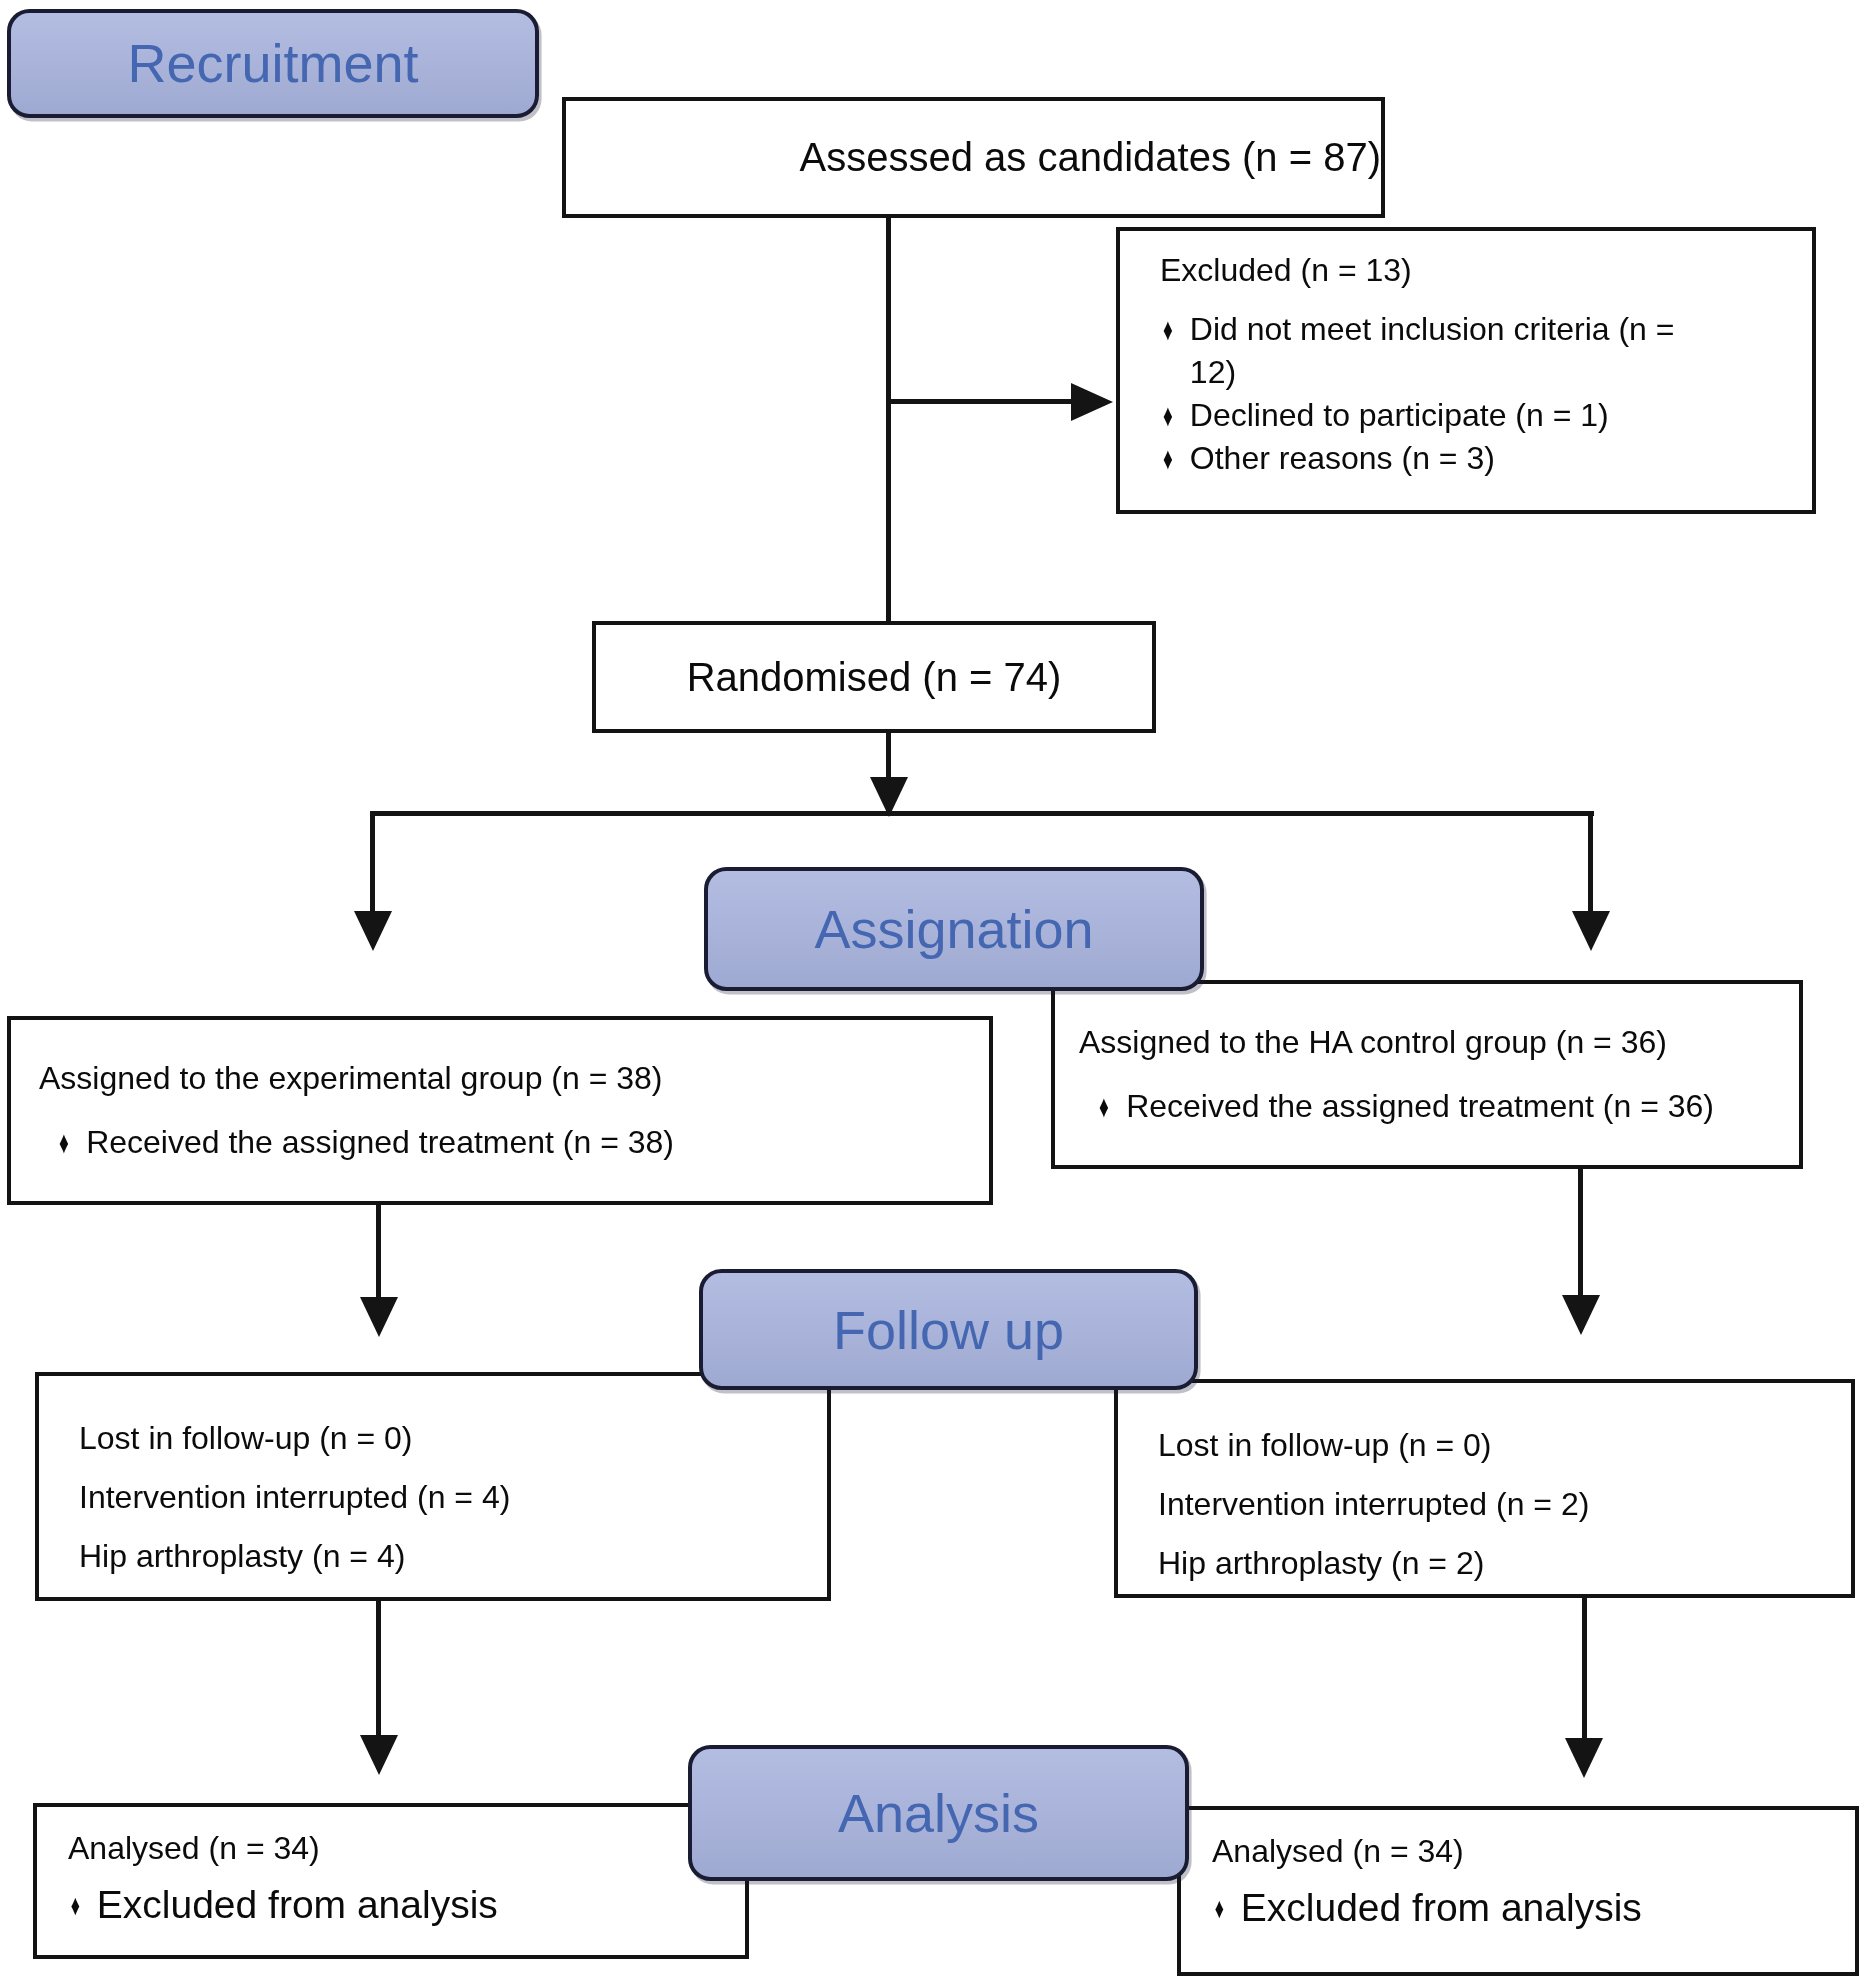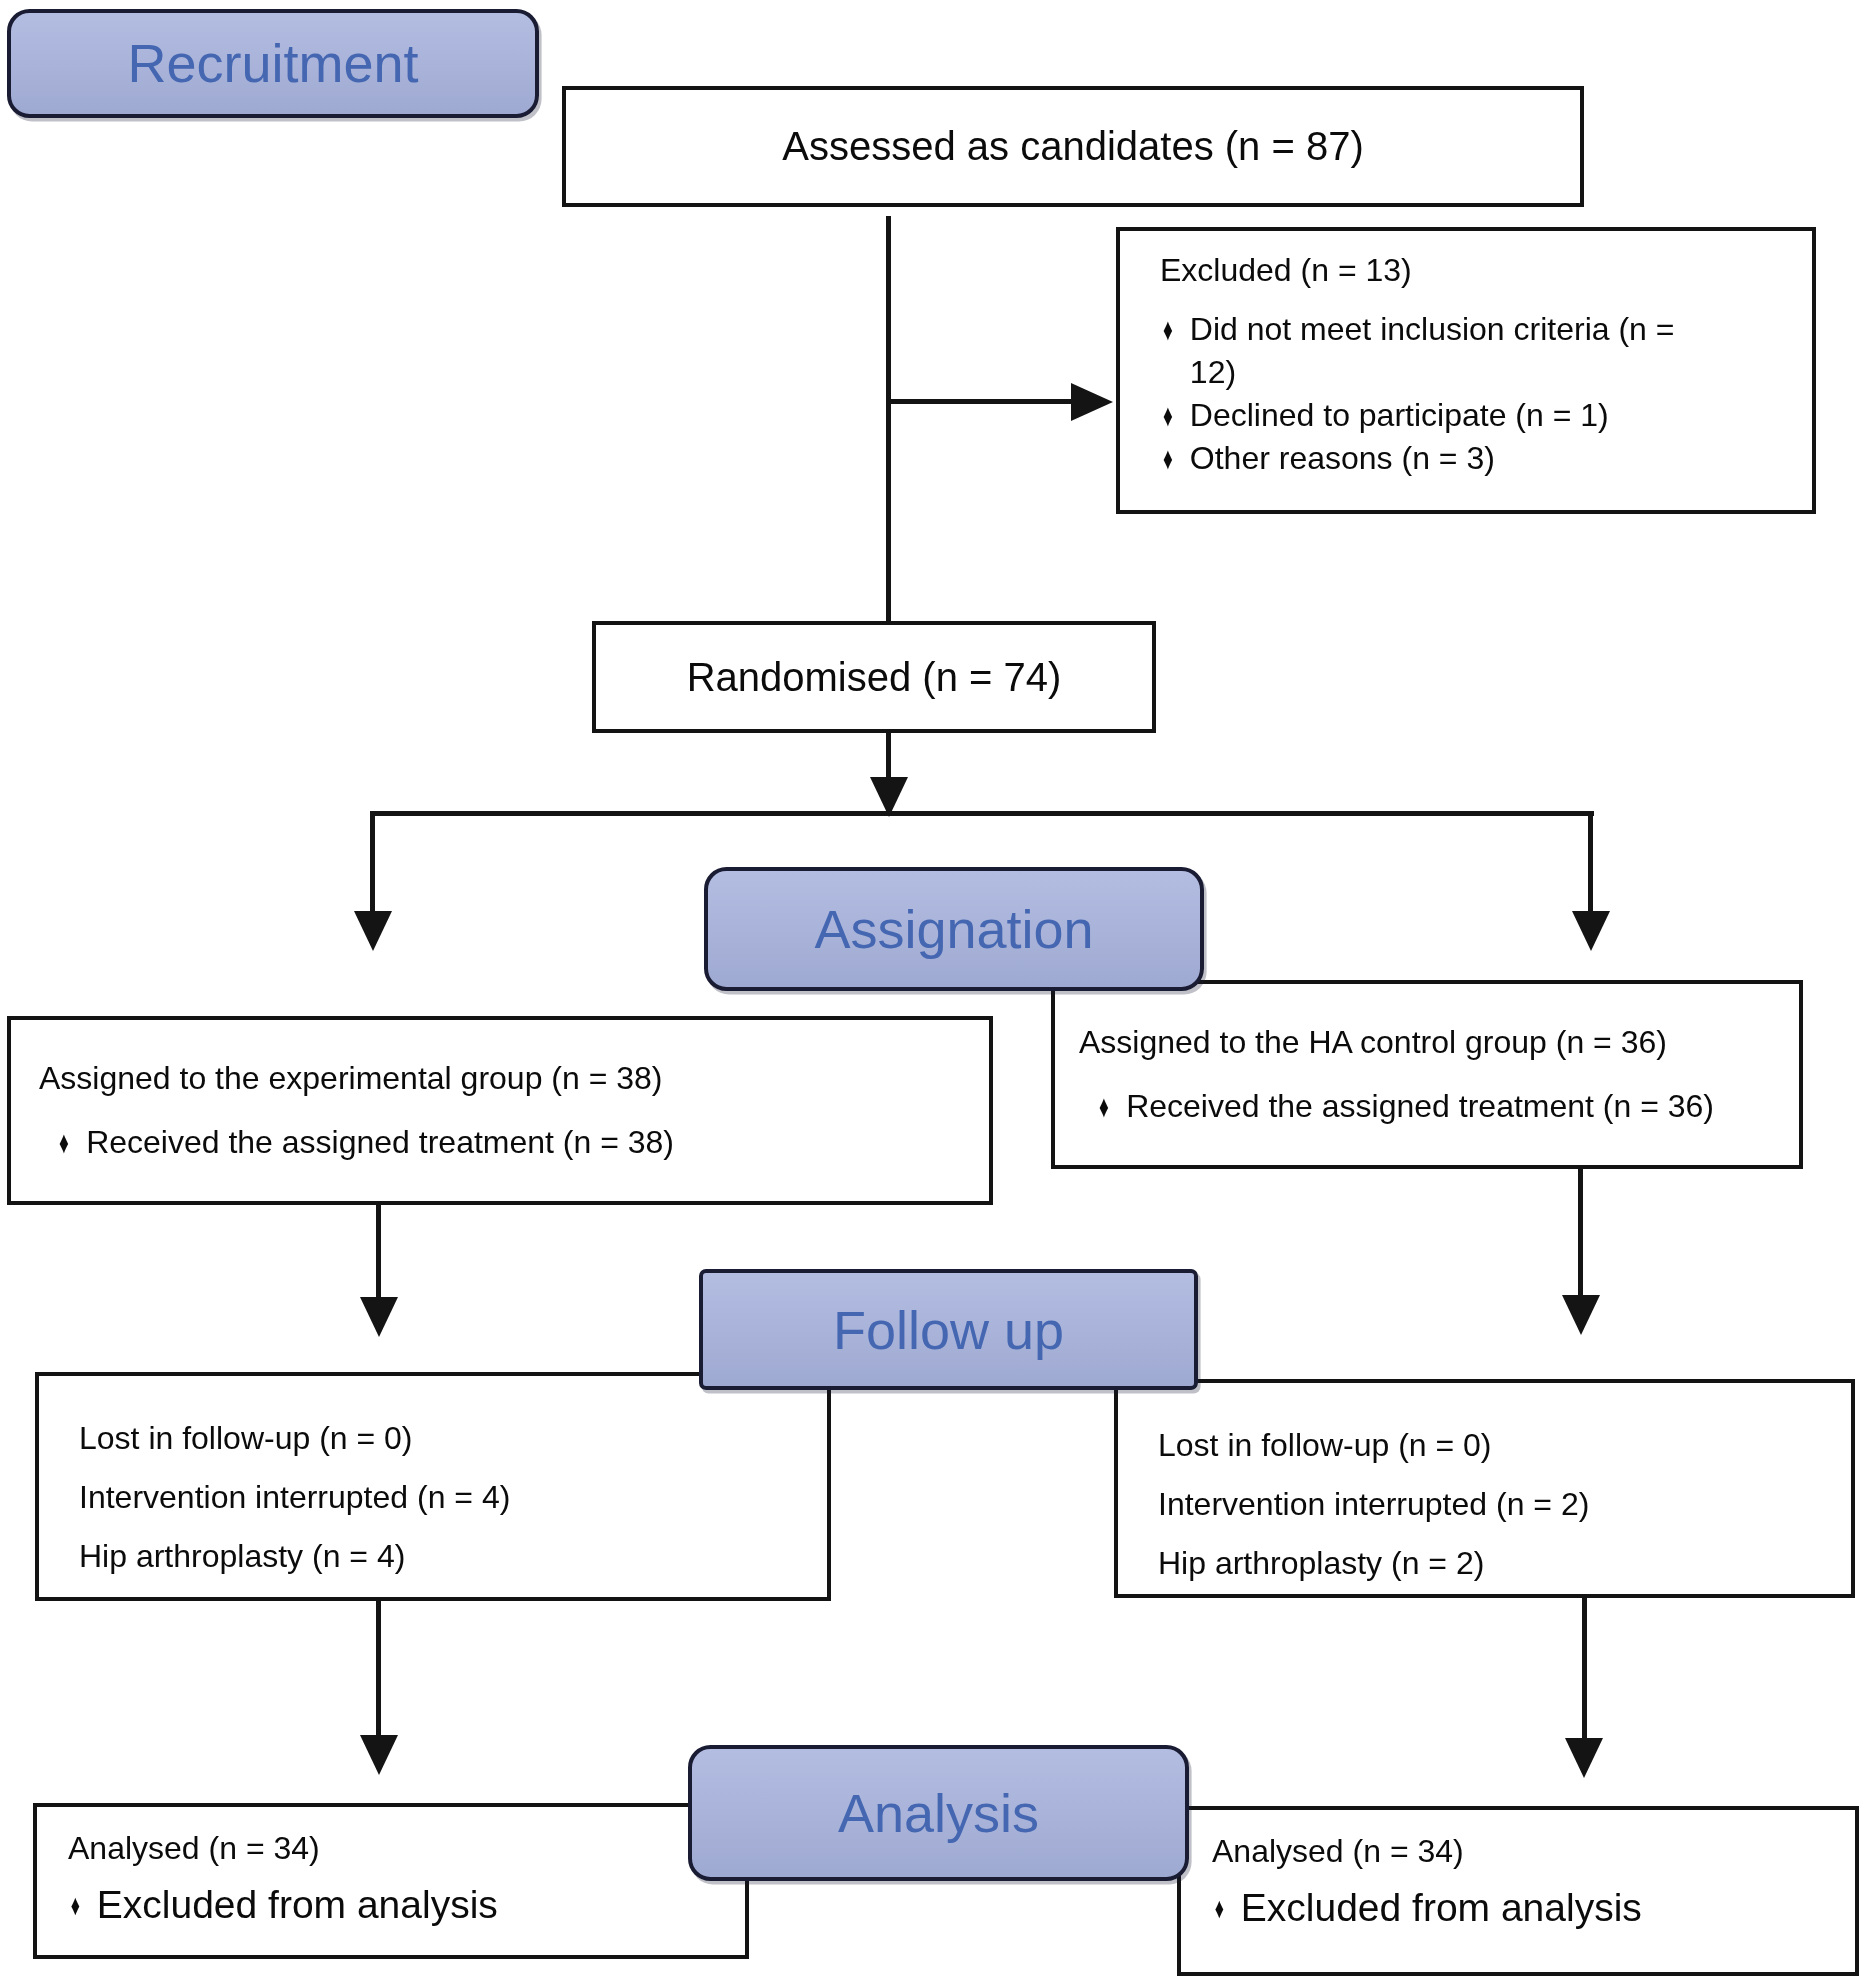--- a/index.html
+++ b/index.html
@@ -68,21 +68,21 @@
   <div class="line" style="left:376px;top:1167px;width:5.2px;height:131px;"></div>
   <div class="arrow-down" style="left:360px;top:1297px;"></div>
   <div class="line" style="left:1578px;top:1167px;width:5.2px;height:130px;"></div>
   <div class="arrow-down" style="left:1562px;top:1295px;"></div>
 
   <div class="line" style="left:376px;top:1600px;width:5.2px;height:137px;"></div>
   <div class="arrow-down" style="left:360px;top:1735px;"></div>
   <div class="line" style="left:1582px;top:1596px;width:5.2px;height:144px;"></div>
   <div class="arrow-down" style="left:1565px;top:1738px;"></div>
 
-  <div class="node center" style="left:562px;top:86px;width:1022px;height:121px;">
+  <div class="node center" style="left:562px;top:97px;width:823px;height:121px;justify-content:flex-end;">
     <span class="big">Assessed as candidates (n = 87)</span>
   </div>
 
   <div class="node node-excluded" style="left:1116px;top:227px;width:700px;height:287px;">
     <div class="title">Excluded (n = 13)</div>
     <div class="bullets">
       <div class="bullet">
         <span class="diamond">♦</span>
         <span class="btxt">Did not meet inclusion criteria (n = 12)</span>
       </div>
@@ -146,21 +146,21 @@
   </div>
 
   <div class="stage" style="left:7px;top:8.6px;width:532px;height:109px;">
     <span class="lbl">Recruitment</span>
   </div>
 
   <div class="stage" style="left:704px;top:867px;width:500px;height:124px;">
     <span class="lbl">Assignation</span>
   </div>
 
-  <div class="stage" style="left:699px;top:1269px;width:499px;height:121px;border-radius:7px;">
+  <div class="stage" style="left:699px;top:1269px;width:499px;height:121px;">
     <span class="lbl">Follow up</span>
   </div>
 
   <div class="stage" style="left:688px;top:1745px;width:501px;height:136px;">
     <span class="lbl">Analysis</span>
   </div>
 
 </div>
 
 

